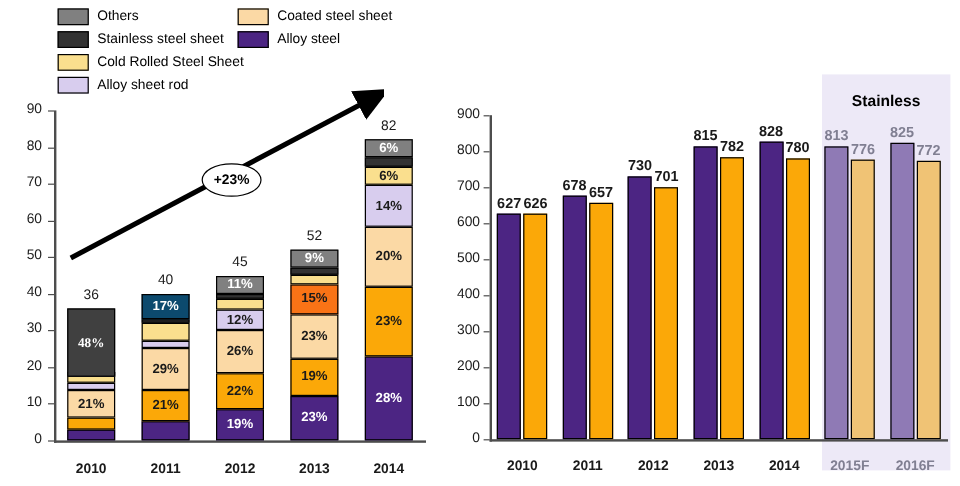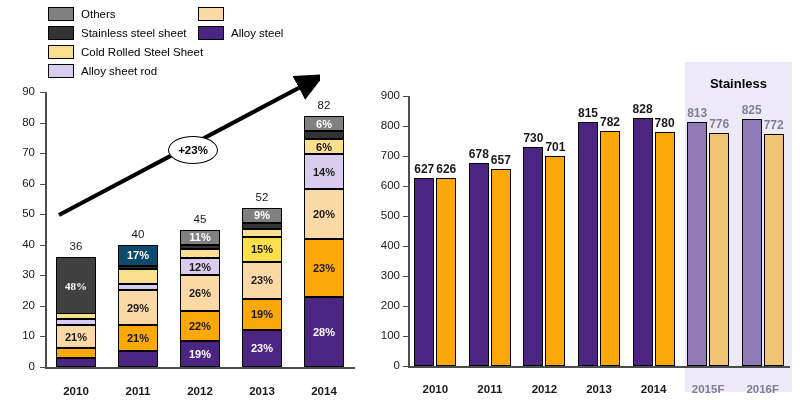--- a/index.html
+++ b/index.html
@@ -100,20 +100,21 @@
         <div class="legend-label">Cold Rolled Steel Sheet</div>
       </div>
       <div class="legend-row">
         <div class="swatch" style="background: rgb(216, 205, 238);"></div>
         <div class="legend-label">Alloy sheet rod</div>
       </div>
     </div>
   <div class="legend" id="legend-left-col2">
       <div class="legend-row">
         <div class="swatch" style="background: rgb(251, 217, 165);"></div>
+        <div class="legend-label">Coated steel sheet</div>
       </div>
       <div class="legend-row">
         <div class="swatch" style="background: rgb(76, 37, 131);"></div>
         <div class="legend-label">Alloy steel</div>
       </div>
     </div>
 
   <div class="plot" id="left-plot">
       <div class="axis-line" style="left: 45px; top: 92px; width: 1.5px; height: 276.5px;"></div>
       <div class="axis-line" style="left: 45px; top: 367px; width: 310px; height: 1.5px;"></div>
@@ -186,21 +187,21 @@
       <div class="xtick-label" style="left: 166px; top: 385px; width: 68px;">2012</div>
       <div class="seg" style="left: 242px; top: 329.71px; height: 37.2902px; background: rgb(76, 37, 131);">
         <span class="seg-label-dark">23%</span>
       </div>
       <div class="seg" style="left: 242px; top: 298.905px; height: 30.805px; background: rgb(251, 168, 8);">
         <span class="seg-label-light">19%</span>
       </div>
       <div class="seg" style="left: 242px; top: 261.615px; height: 37.2902px; background: rgb(251, 217, 165);">
         <span class="seg-label-light">23%</span>
       </div>
-      <div class="seg" style="left: 242px; top: 237.295px; height: 24.3197px; background: #fde047;">
+      <div class="seg" style="left: 242px; top: 237.295px; height: 24.3197px; background: #f97316;">
         <span class="seg-label-light">15%</span>
       </div>
       <div class="seg" style="left: 242px; top: 229.188px; height: 8.10658px; background: rgb(250, 223, 142);"></div>
       <div class="seg" style="left: 242px; top: 222.703px; height: 6.48526px; background: rgb(51, 51, 51);"></div>
       <div class="seg" style="left: 242px; top: 208.111px; height: 14.5918px; background: rgb(128, 128, 128);">
         <span class="seg-label-dark">9%</span>
       </div>
       <div class="total-label" style="left: 232px; top: 191.111px;">52</div>
       <div class="xtick-label" style="left: 228px; top: 385px; width: 68px;">2013</div>
       <div class="seg" style="left: 304px; top: 296.844px; height: 70.1556px; background: rgb(76, 37, 131);">

